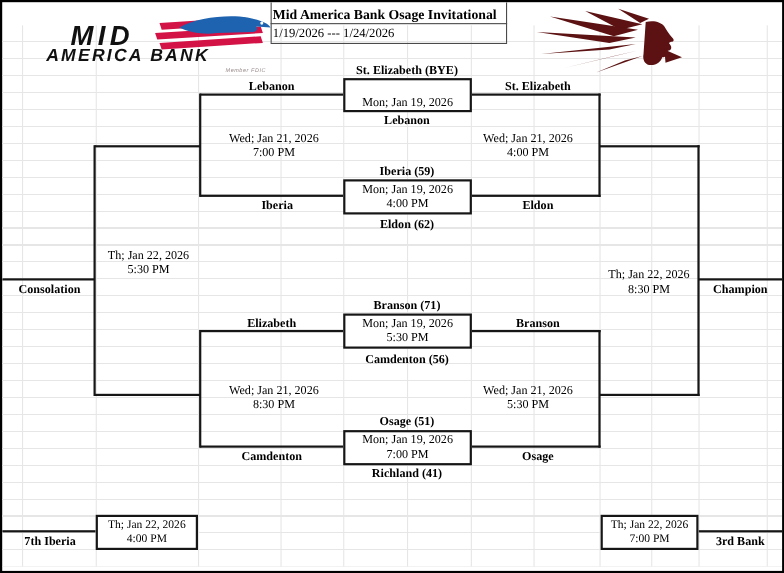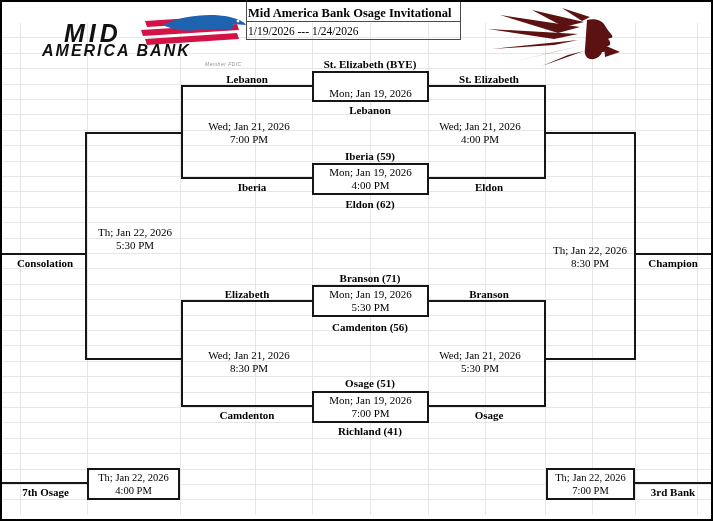--- a/index.html
+++ b/index.html
@@ -143,21 +143,21 @@
   <div class="dt" style="left:418px;top:347px;width:120px">
     <div>Wed; Jan 21, 2026</div>
     <div>5:30 PM</div>
   </div>
   <div class="lbl team" style="left:633px;top:255px;width:76px">Champion</div>
 
   <div class="gbox pbox" style="left:85px;top:466px;width:93px;height:32px">
     <div class="gl">Th; Jan 22, 2026</div>
     <div class="gl">4:00 PM</div>
   </div>
-  <div class="lbl team" style="left:2px;top:484px;width:83px">7th Osage</div>
+  <div class="lbl team" style="left:2px;top:484px;width:83px">7th Iberia</div>
 
   <div class="gbox pbox" style="left:544px;top:466px;width:89px;height:32px">
     <div class="gl">Th; Jan 22, 2026</div>
     <div class="gl">7:00 PM</div>
   </div>
   <div class="lbl team" style="left:633px;top:484px;width:76px">3rd Bank</div>
 
   <div class="hline" style="left:180px;top:83px;width:130px"></div>
   <div class="hline" style="left:180px;top:175px;width:130px"></div>
   <div class="vline" style="left:179px;top:83px;height:94px"></div>

